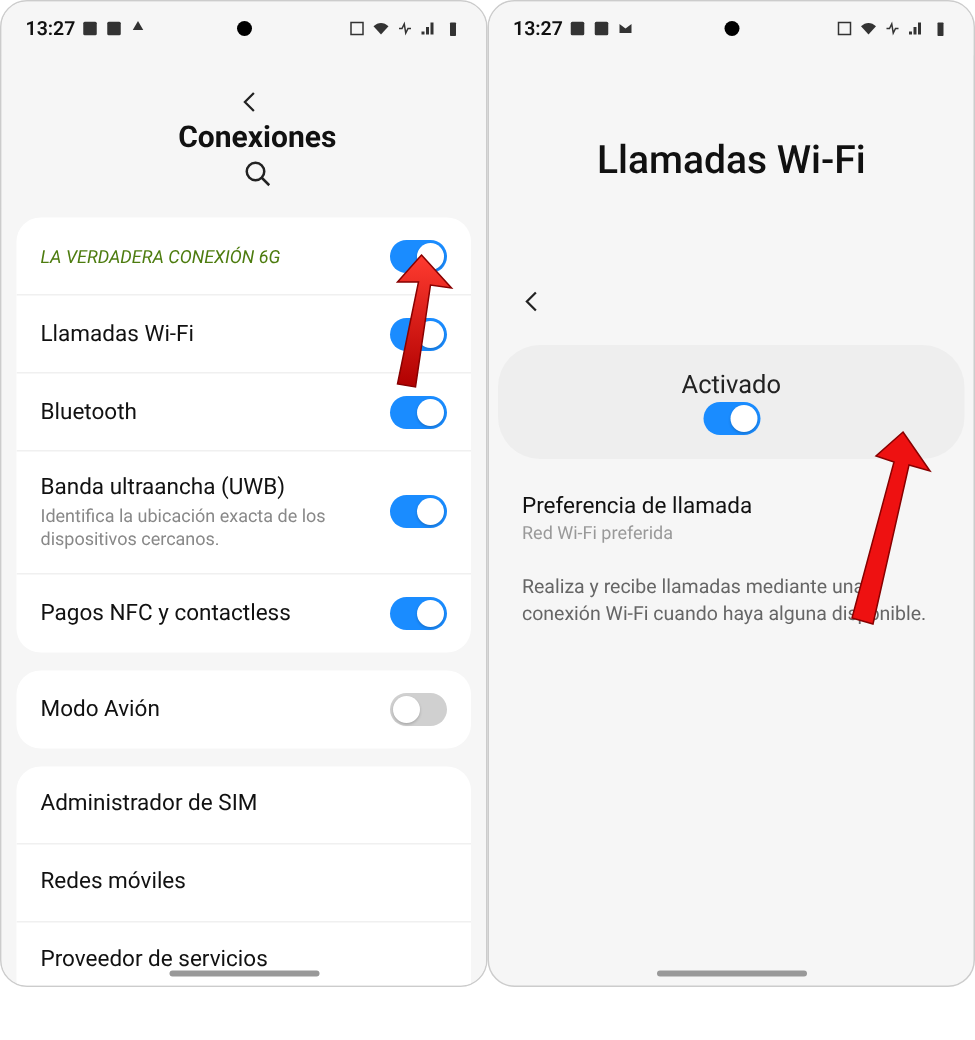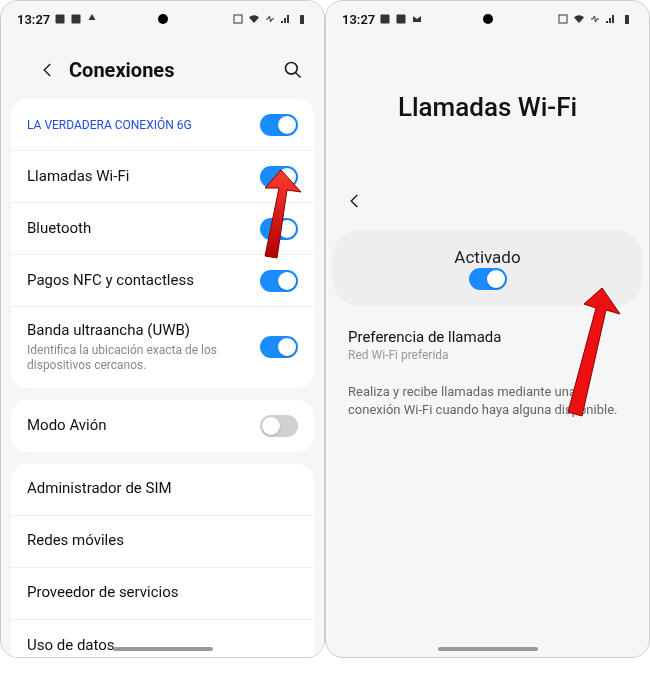--- a/index.html
+++ b/index.html
@@ -44,20 +44,21 @@
   }
   .statusbar .left { display:flex; align-items:center; gap:4px; }
   .statusbar .right { display:flex; align-items:center; gap:4px; letter-spacing:-1px;}
   .sicon { width:12px; height:12px; display:inline-flex; align-items:center; justify-content:center; }
   .sicon svg { width:12px; height:12px; fill:#333; }
   .header {
     display: flex;
     align-items: center;
     padding: 20px 18px 10px 36px;
     background: #f6f6f6;
+    flex-direction: column;
   }
   .back-chev { width:22px; height:22px; display:flex; align-items:center; justify-content:center; margin-right:10px;}
   .back-chev svg{width:18px;height:18px;stroke:#222;stroke-width:2;fill:none;}
   .header-title { font-size:20px; font-weight:700; color:#111; flex:1;}
   .search-btn { width:26px;height:26px;display:flex;align-items:center;justify-content:center;}
   .search-btn svg{width:20px;height:20px;stroke:#222;stroke-width:2;fill:none;}
   .content { flex:1; overflow:hidden; padding: 6px 10px 0 10px; background:#f6f6f6;}
   .card {
     background:#fff;
     border-radius:16px;
@@ -68,21 +69,21 @@
     display:flex;
     align-items:center;
     padding:14px 16px;
     border-bottom:1px solid #f0f0f0;
     min-height:52px;
   }
   .row:last-child{border-bottom:none;}
   .row-body{flex:1; min-width:0;}
   .row-title{font-size:15px;color:#111;line-height:1.3;}
   .row-sub{font-size:12px;color:#888;line-height:1.3;margin-top:2px;}
-  .row-sub.accent{color:#1d4ed8;}
+  .row-sub.accent{color:#4d7c0f;font-style:italic;}
   .toggle {
     width:38px;height:22px;border-radius:11px;position:relative;
     flex-shrink:0;
   }
   .toggle.on{background:#1a8cff;}
   .toggle.off{background:#d0d0d0;}
   .toggle::after{
     content:"";position:absolute;width:18px;height:18px;border-radius:50%;
     background:#fff;top:2px;
     box-shadow:0 1px 2px rgba(0,0,0,.2);
@@ -214,28 +215,28 @@
         <div class="toggle on"></div>
       </div>
       <div class="row">
         <div class="row-body">
           <div class="row-title">Bluetooth</div>
         </div>
         <div class="toggle on"></div>
       </div>
       <div class="row">
         <div class="row-body">
-          <div class="row-title">Pagos NFC y contactless</div>
-        </div>
-        <div class="toggle on"></div>
-      </div>
-      <div class="row">
-        <div class="row-body">
           <div class="row-title">Banda ultraancha (UWB)</div>
           <div class="row-sub">Identifica la ubicación exacta de los dispositivos cercanos.</div>
+        </div>
+        <div class="toggle on"></div>
+      </div>
+      <div class="row">
+        <div class="row-body">
+          <div class="row-title">Pagos NFC y contactless</div>
         </div>
         <div class="toggle on"></div>
       </div>
     </div>
 
     <div class="card">
       <div class="row">
         <div class="row-body">
           <div class="row-title">Modo Avión</div>
         </div>

